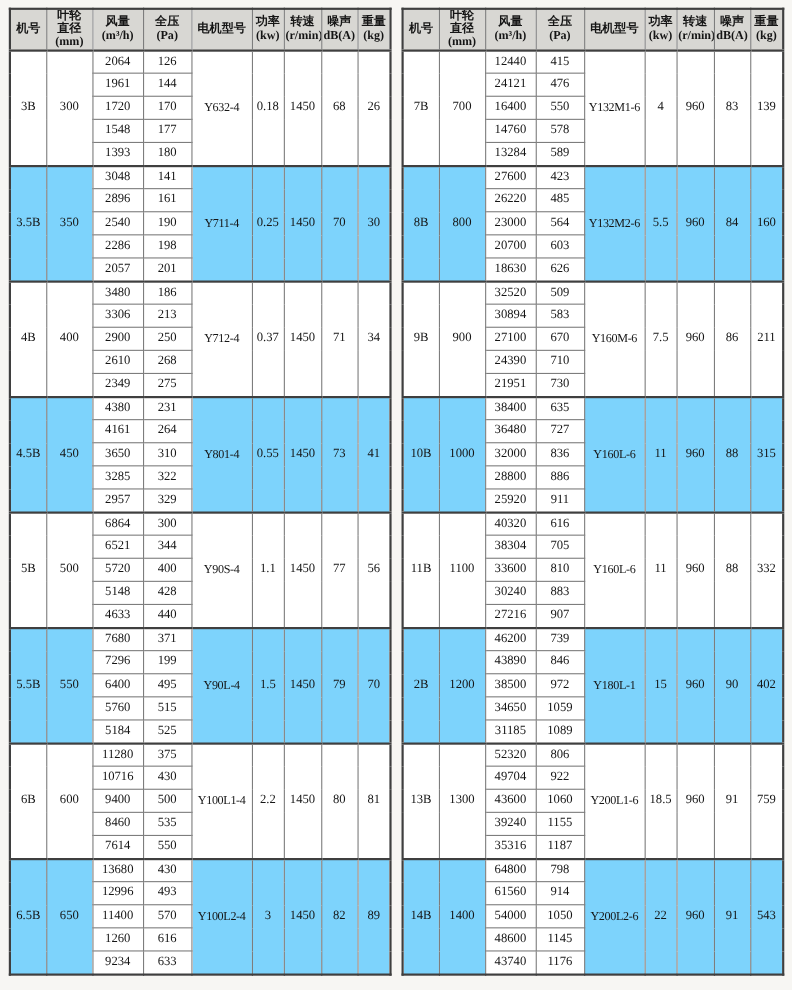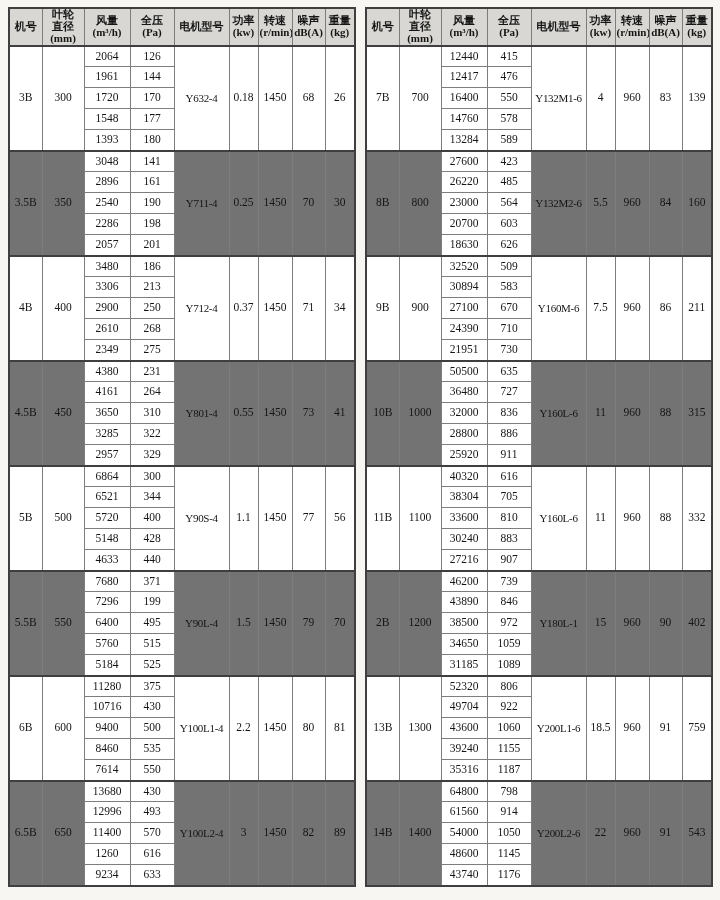--- a/index.html
+++ b/index.html
@@ -28,21 +28,21 @@
   thead th {
     background: #d8d7d3;
     font-size: 11px;
     font-weight: bold;
     height: 21px;
     line-height: 1.08;
     border-bottom: 2px solid #3f3f3f;
   }
   thead th span { display: block; }
   tbody td { font-size: 11.5px; height: 21px; line-height: 1; }
-  td.shade { background: #737373; }
+  td.shade { background: #7dd3fc; }
   td.val { background: #ffffff; }
   tr.sec-start td { border-top: 2px solid #3f3f3f; }
   td.motor-cell { font-size: 11px; letter-spacing: -0.3px; }
 </style>
 </head>
 <body>
 
 <div class="page">
   <table class="spec" id="table-0">
       <colgroup>
@@ -371,21 +371,21 @@
           <td rowspan="5" class="diameter-cell">700</td>
           <td class="val">12440</td>
           <td class="val">415</td>
           <td rowspan="5" class="motor-cell">Y132M1-6</td>
           <td rowspan="5" class="power-cell">4</td>
           <td rowspan="5" class="speed-cell">960</td>
           <td rowspan="5" class="noise-cell">83</td>
           <td rowspan="5" class="weight-cell">139</td>
         </tr>
         <tr>
-          <td class="val">12417</td>
+          <td class="val">24121</td>
           <td class="val">476</td>
         </tr>
         <tr>
           <td class="val">16400</td>
           <td class="val">550</td>
         </tr>
         <tr>
           <td class="val">14760</td>
           <td class="val">578</td>
         </tr>
@@ -443,21 +443,21 @@
           <td class="val">24390</td>
           <td class="val">710</td>
         </tr>
         <tr>
           <td class="val">21951</td>
           <td class="val">730</td>
         </tr>
         <tr class="sec-start">
           <td rowspan="5" class="model-cell shade">10B</td>
           <td rowspan="5" class="diameter-cell shade">1000</td>
-          <td class="val">50500</td>
+          <td class="val">38400</td>
           <td class="val">635</td>
           <td rowspan="5" class="motor-cell shade">Y160L-6</td>
           <td rowspan="5" class="power-cell shade">11</td>
           <td rowspan="5" class="speed-cell shade">960</td>
           <td rowspan="5" class="noise-cell shade">88</td>
           <td rowspan="5" class="weight-cell shade">315</td>
         </tr>
         <tr>
           <td class="val">36480</td>
           <td class="val">727</td>

